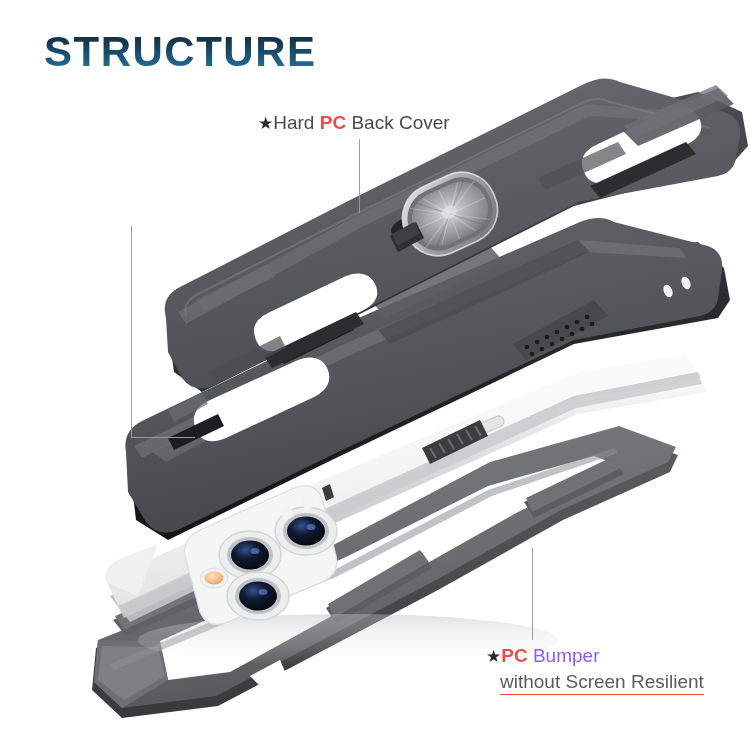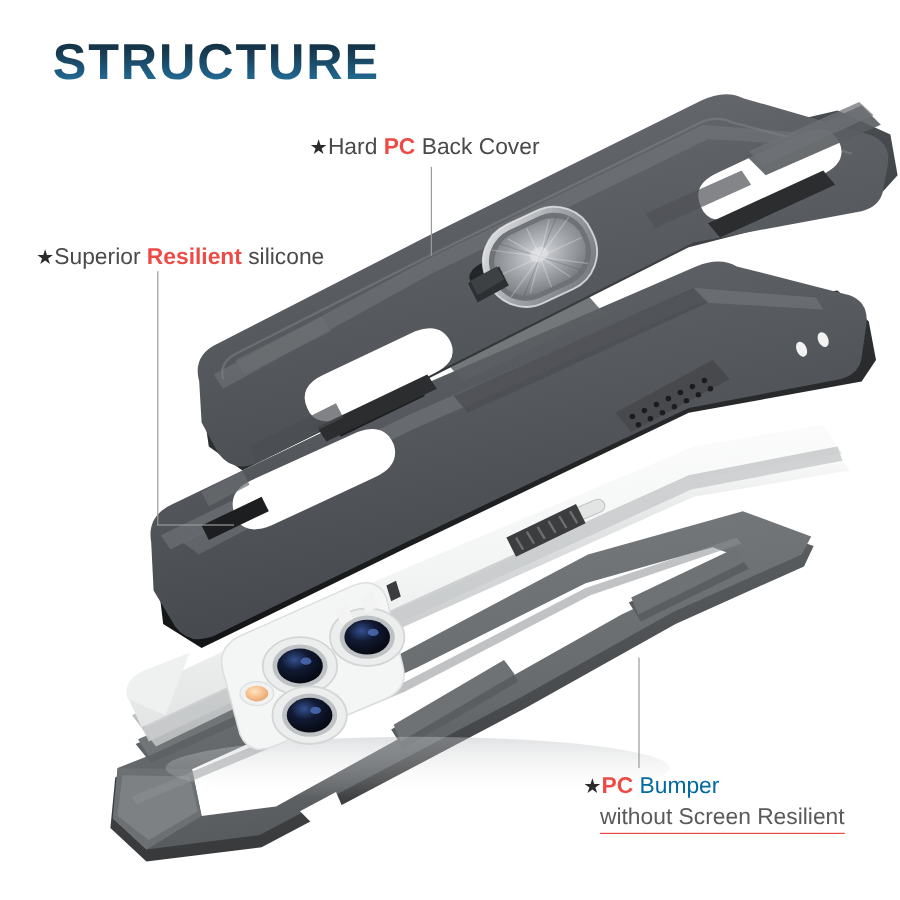--- a/index.html
+++ b/index.html
@@ -18,21 +18,21 @@
   }
 
   
   .label{position:absolute;white-space:nowrap;color:#4a4a4a;}
   .label .star{color:#2b2b2b;font-size:17px;}
   .hl{color:#ee4b47;font-weight:bold;}
 
   #lbl-back-cover{left:240px;top:112px;font-size:19px;text-align:right;}
   #lbl-silicone{left:12px;top:204px;font-size:19px;}
   #lbl-bumper{left:468px;top:645px;font-size:19px;}
-  #lbl-bumper .l1{color:#0369a1;}
+  #lbl-bumper .l1{color:#8b5cf6;}
   #lbl-bumper .l2{
     display:block;margin-left:14px;margin-top:4px;color:#5a5a5a;
     border-bottom:1.6px solid #ee4b47;padding-bottom:1px;width:fit-content;
   }
 
   
   .leader{position:absolute;background:#9a9a9a;}
   #leader-back-cover{left:341px;top:139px;width:1px;height:74px;}
   #leader-silicone-v{left:113px;top:226px;width:1px;height:212px;}
   #leader-silicone-h{left:113px;top:437px;height:1px;width:64px;}
@@ -359,22 +359,19 @@
 
   <div class="leader" id="leader-back-cover"></div>
   <div class="leader" id="leader-silicone-v"></div>
   <div class="leader" id="leader-silicone-h"></div>
   <div class="leader" id="leader-bumper"></div>
 
   <div class="label" id="lbl-back-cover">
     <span class="star">★</span><span>Hard </span><span class="hl">PC</span><span> Back Cover</span>
   </div>
 
-  <div class="label" id="lbl-silicone">
-    <span class="star">★</span><span>Superior </span><span class="hl">Resilient</span><span> silicone</span>
-  </div>
 
   <div class="label" id="lbl-bumper">
     <span class="star">★</span><span class="hl">PC</span><span class="l1"> Bumper</span>
     <span class="l2">without Screen Resilient</span>
   </div>
 
 </div>
 
 </body></html>

